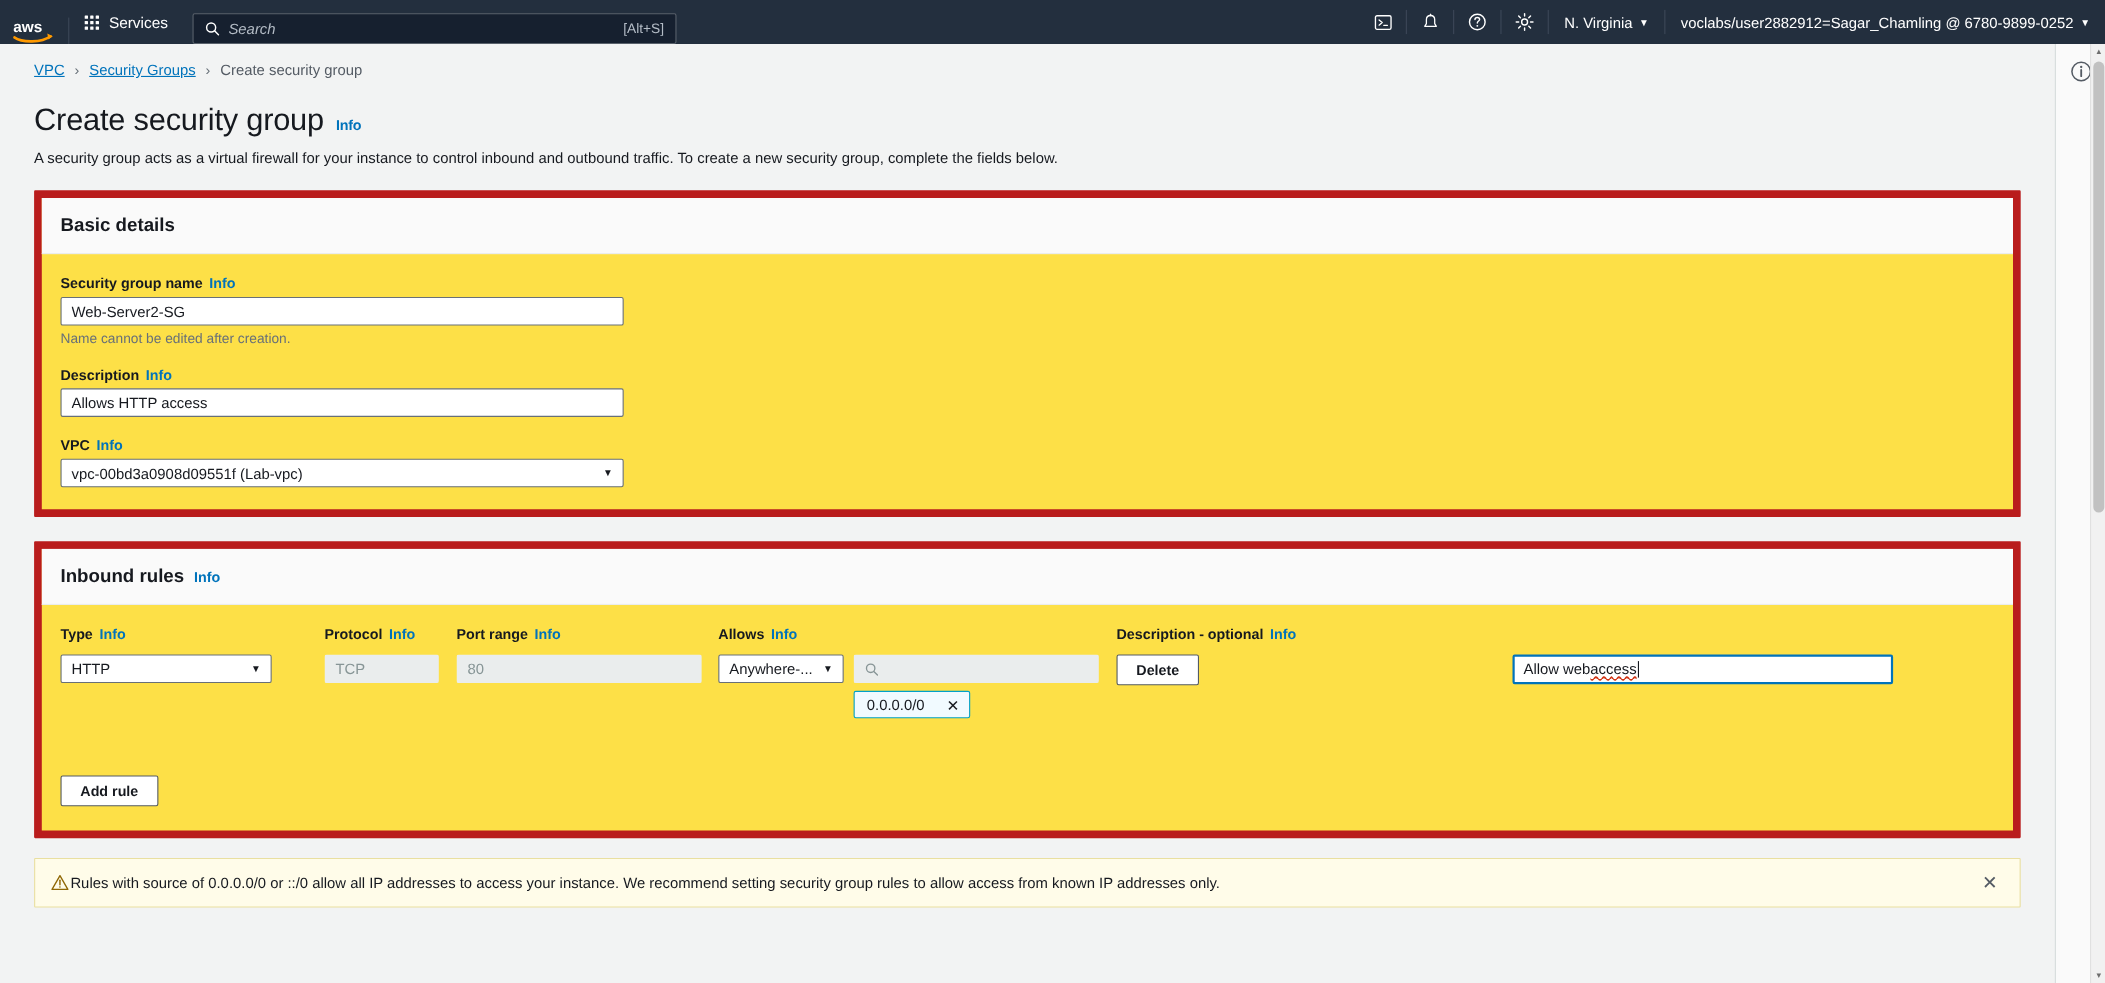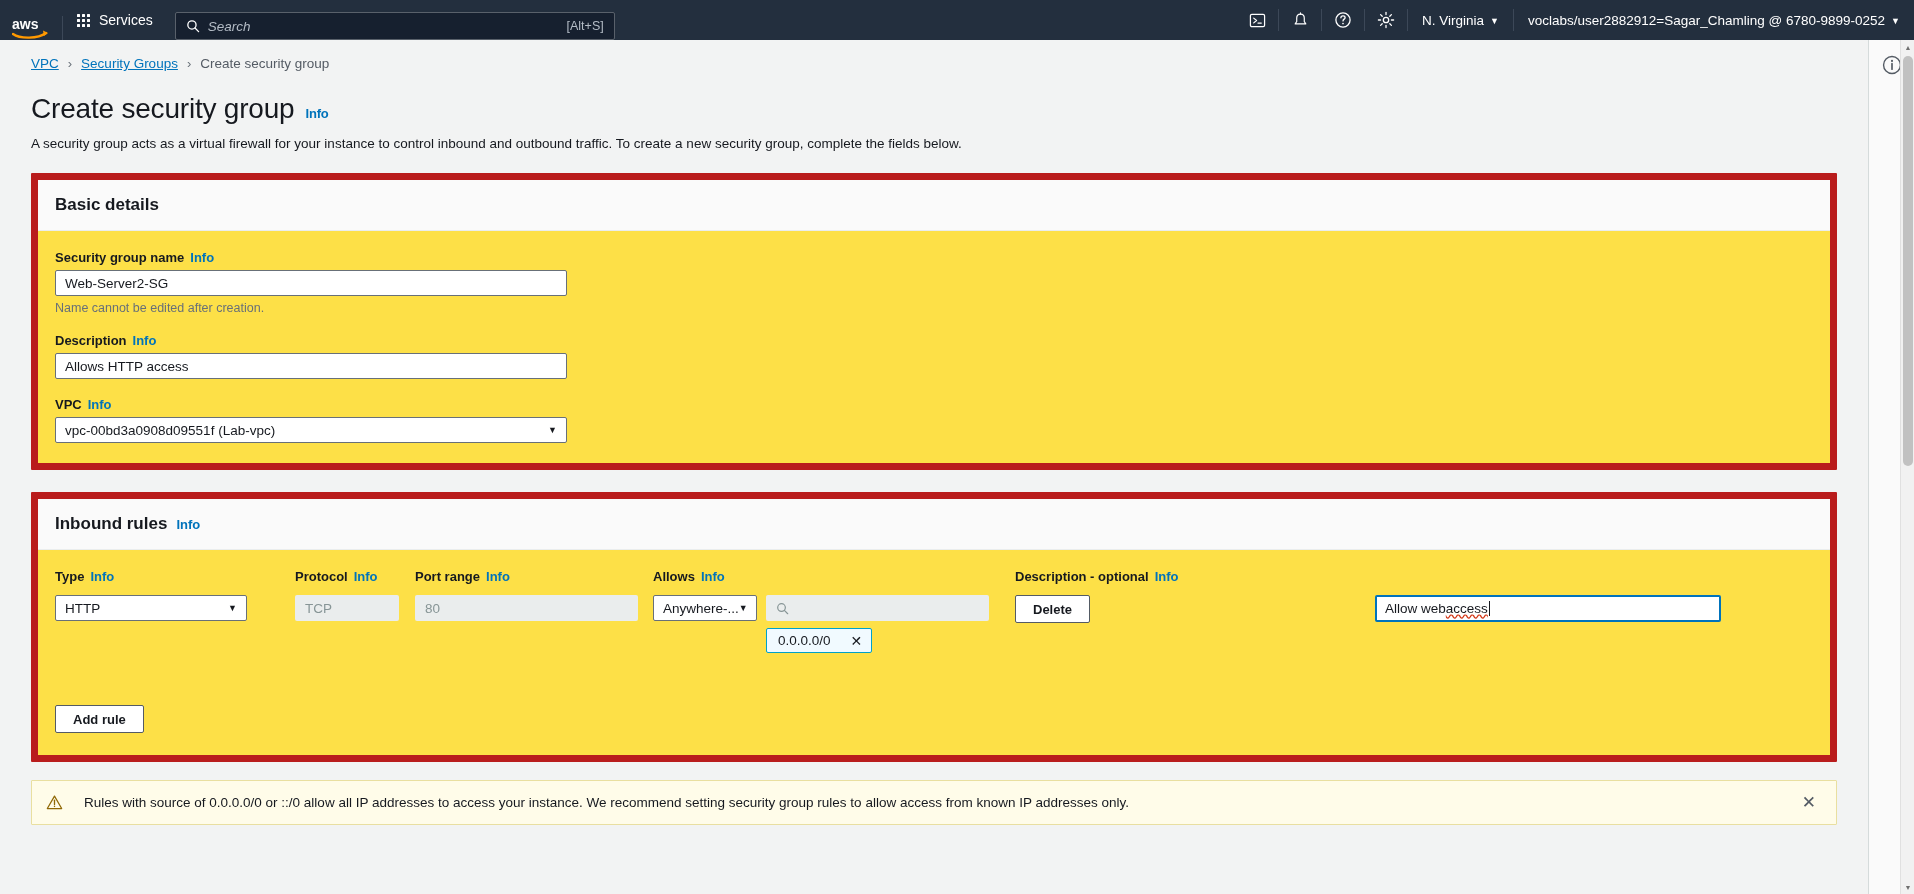--- a/index.html
+++ b/index.html
@@ -137,21 +137,21 @@
   .rules-row {
     display: grid;
     grid-template-columns: 240px 120px 238px 362px 360px auto;
     padding: 0 17px; margin-top: 11px; align-items: start;
   }
   .sm-select {
     height: 26px; border: 1px solid #687078; border-radius: 2px; background: #fff;
     font-size: 13.5px; color: #16191f; padding: 0 9px; display: flex; align-items: center;
     cursor: pointer; width: 192px;
   }
-  .sm-select.narrow { width: 104px; align-items: center; }
+  .sm-select.narrow { width: 114px; align-items: center; }
   .sm-select .sel-caret { margin-left: auto; font-size: 9px; }
   .ro-input {
     height: 26px; border: 1px solid transparent; border-radius: 2px; background: #eaeded;
     font-size: 13.5px; color: #879596; padding: 0 9px; display: flex; align-items: center;
     width: 104px;
   }
   .ro-input.wide { width: 223px; }
   .src-search {
     height: 26px; background: #eaeded; border: 1px solid transparent; border-radius: 2px;
     display: flex; align-items: center; gap: 8px; padding: 0 9px; width: 223px; cursor: text;
@@ -176,21 +176,21 @@
     height: 28px; border: 1px solid #545b64; border-radius: 2px; background: #fff;
     font-size: 13px; font-weight: 700; color: #16191f; padding: 0 17px; cursor: pointer;
     display: inline-flex; align-items: center; justify-content: center;
     font-family: inherit;
   }
   .add-rule-wrap { padding: 0 17px; margin-top: 52px; }
 
   
   .warn {
     margin: 18px 31px 0 31px; background: #fffce9; border: 1px solid #e9dfa0;
-    border-radius: 1px; display: flex; align-items: center; gap: 21px;
+    border-radius: 1px; display: flex; align-items: center; gap: 1px;
     padding: 13px 14px; font-size: 13.5px; color: #16191f;
   }
   .warn .wtext { flex: 1; }
   .warn .wclose { font-size: 17px; color: #545b64; cursor: pointer; padding: 0 6px; line-height: 1; }
 
   svg { display: block; }
 </style>
 </head>
 <body>
 

